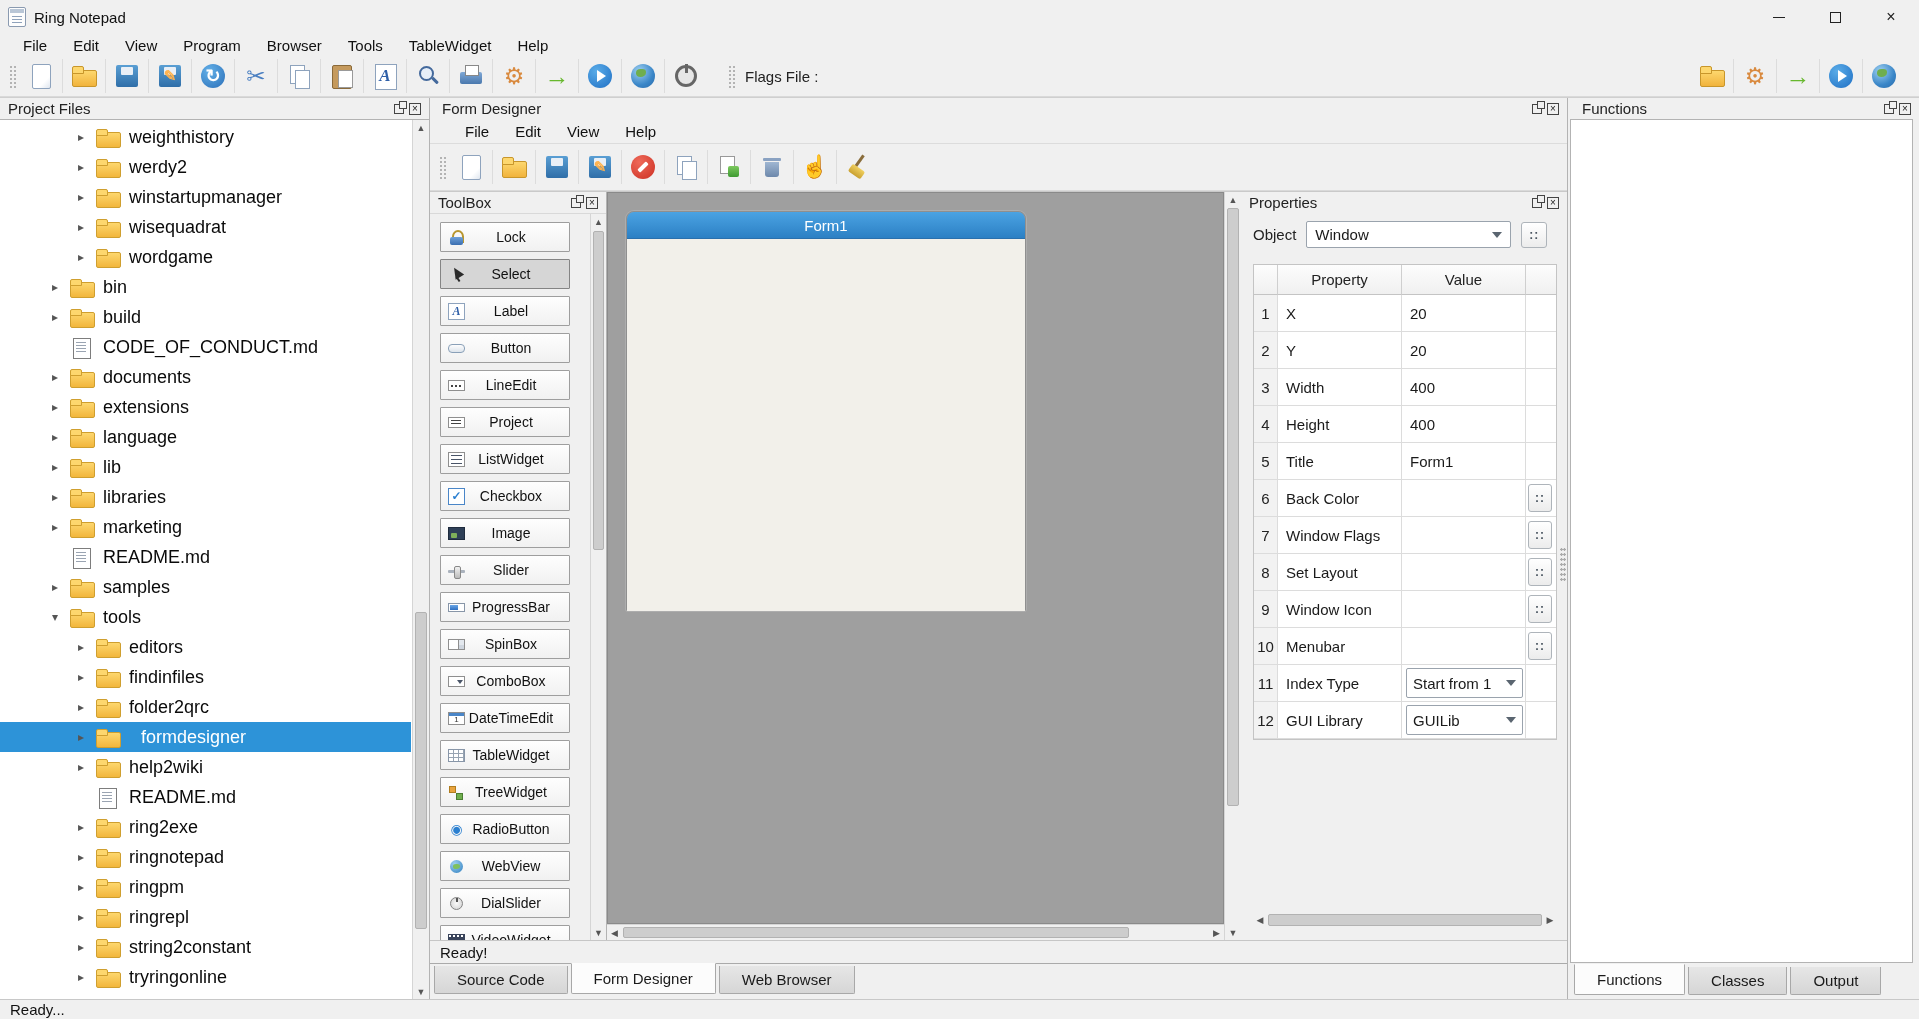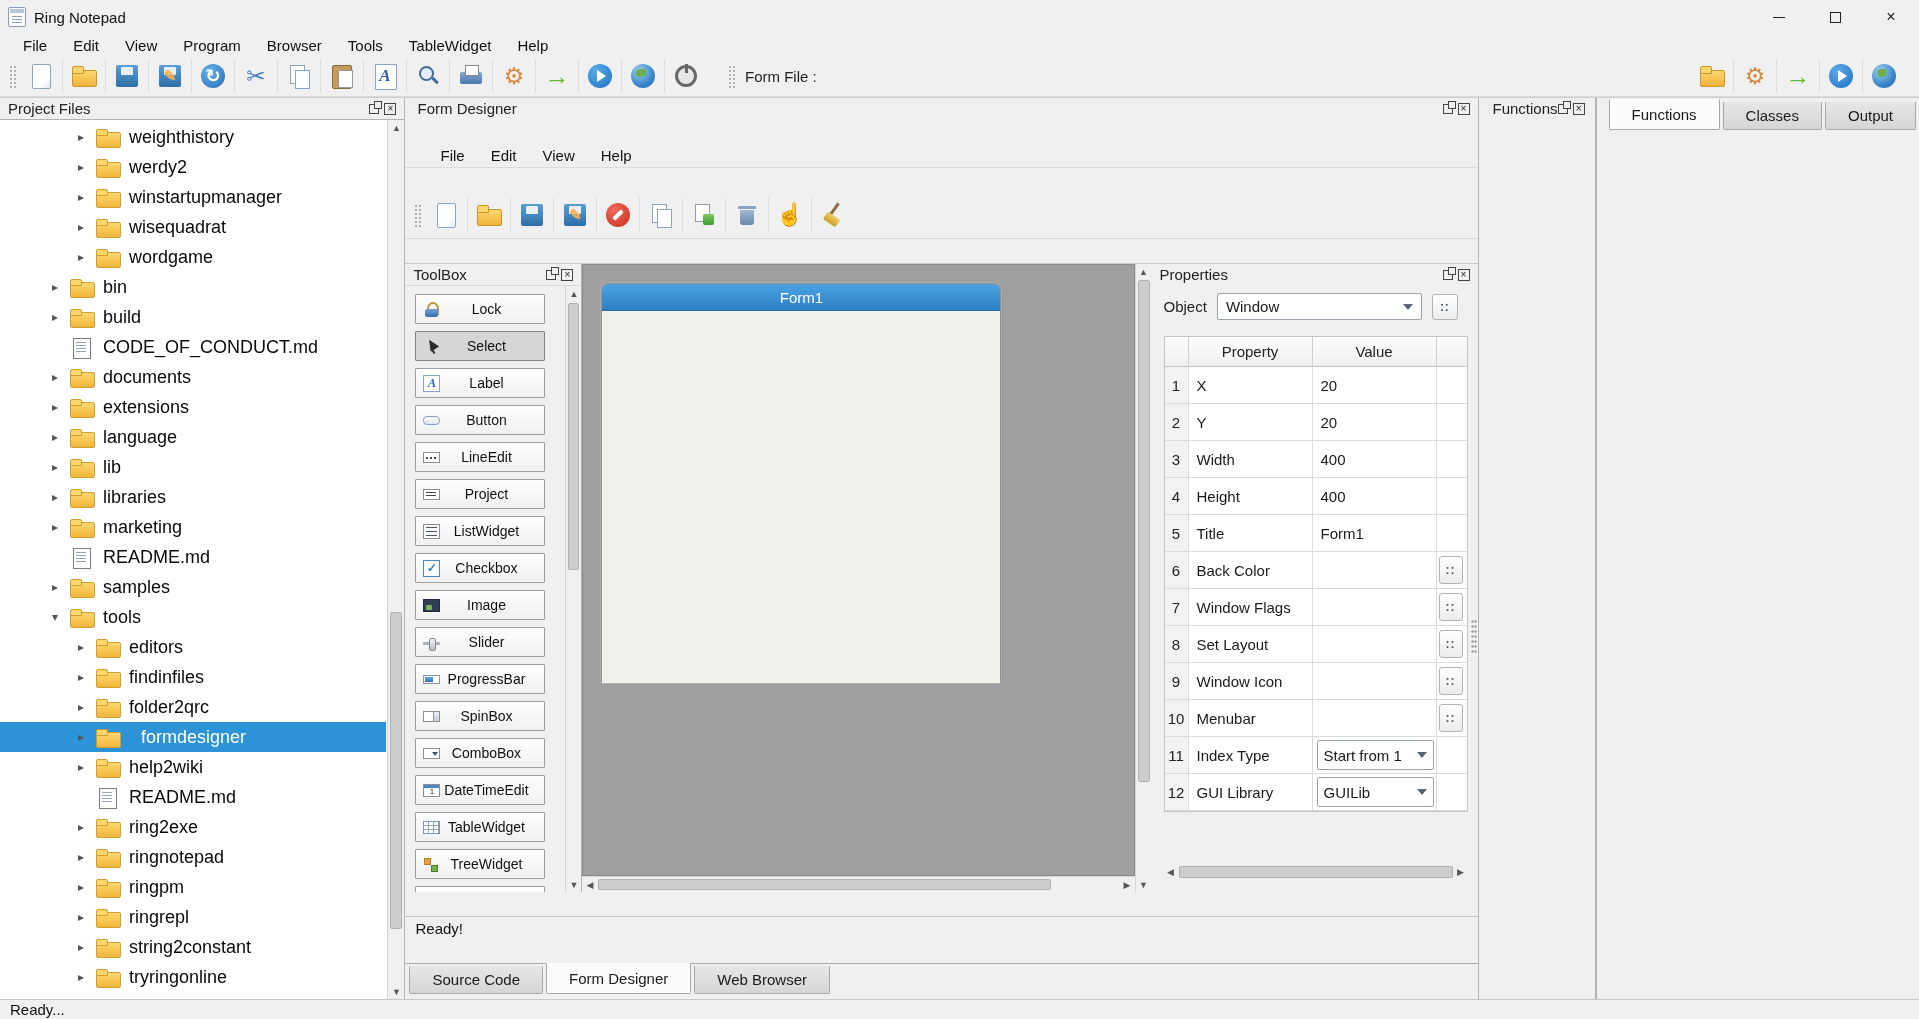--- a/index.html
+++ b/index.html
@@ -124,21 +124,21 @@
 
   
   .sb-v { position:absolute; top:0; bottom:0; right:0; width:17px; background:#f0f0f0; border-left:1px solid #d5d5d5; }
   .sb-h { position:absolute; left:0; right:17px; bottom:0; height:16px; background:#f0f0f0; border-top:1px solid #d5d5d5; }
   .sb-arrow { position:absolute; color:#555; font-size:9px; display:flex; align-items:center; justify-content:center; }
   .sb-v .sb-arrow { left:0; right:0; height:15px; }
   .sb-h .sb-arrow { top:0; bottom:0; width:15px; }
   .sb-thumb { position:absolute; background:#cdcdcd; border:1px solid #b2b2b2; border-radius:2px; }
 
   
-  .panel-mid { width:1138px; display:flex; flex-direction:column; border-right:1px solid #b3b3b3;gap:24px; }
+  .panel-mid { width:1138px; display:flex; flex-direction:column; border-right:1px solid #b3b3b3; }
   .fd-menubar { height:25px; display:flex; align-items:center; padding-left:22px; background:#f0f0f0; border-bottom:1px solid #dcdcdc; }
   .fd-toolbar { height:47px; display:flex; align-items:center; background:#f0f0f0; border-bottom:1px solid #d9d9d9; padding-left:4px; }
   .fd-body { flex:1; display:flex; min-height:0; border-top:1px solid #c9c9c9; }
 
   
   .toolbox { width:177px; display:flex; flex-direction:column; border-right:1px solid #b3b3b3; background:#f0f0f0; }
   .tbx-wrap { flex:1; position:relative; overflow:hidden; border-top:1px solid #d9d9d9; }
   .tbx-list { position:absolute; left:10px; top:8px; width:130px; display:flex; flex-direction:column; gap:7px; }
   .tbx-btn { position:relative; height:30px; border:1px solid #9e9e9e; border-radius:1px;
     background:linear-gradient(#fefefe,#f1f1f1); display:flex; align-items:center; justify-content:center; }
@@ -237,21 +237,21 @@
 
   
   .fd-status { height:23px; display:flex; align-items:center; padding-left:10px; font-size:15px; color:#111;
     background:#f0f0f0; border-top:1px solid #c6c6c6; }
   .tabsrow { height:36px; display:flex; align-items:flex-start; padding-left:4px; border-top:1px solid #aaa; background:#f0f0f0; }
   .tab { height:28px; margin-top:2px; display:flex; align-items:center; padding:0 22px; font-size:15px; color:#1a1a1a;
     background:linear-gradient(#e6e6e6,#d6d6d6); border:1px solid #a8a8a8; border-top:none; margin-right:3px; border-radius:0 0 2px 2px; }
   .tab.active { background:#fcfcfc; height:31px; margin-top:0; border-top:1px solid #fcfcfc; position:relative; top:-1px; }
 
   
-  .panel-right { flex:1; display:flex; }
+  .panel-right { flex:1; display:flex; flex-direction:column; }
   .fn-body { flex:1; background:#fff; border:1px solid #b3b3b3; margin:0 6px 0 2px; }
   .panel-right .tabsrow { border-top:none; padding-left:6px; margin-top:2px; height:34px; }
 
   
   .statusbar { height:20px; background:#f0f0f0; border-top:1px solid #c8c8c8; display:flex; align-items:center;
     padding-left:10px; font-size:15px; color:#111; }
 </style>
 </head>
 <body>
 
@@ -352,21 +352,21 @@
 
         <span class="tb-cell">
           <span class="tb-icon ic-globe"></span>
         </span>
 
         <span class="tb-cell">
           <span class="tb-icon ic-power"></span>
         </span>
       </div>
     <span class="grip" style="margin-left:20px;"></span>
-    <span class="mainfile" style="margin-left:6px;">Form File :</span>
+    <span class="mainfile" style="margin-left:6px;">Flags File :</span>
     <div class="tbar tbar-right">
 
         <span class="tb-cell">
           <span class="tb-icon ic-folder"></span>
         </span>
 
         <span class="tb-cell">
           <span class="tb-icon ic-gear">⚙</span>
         </span>
 

